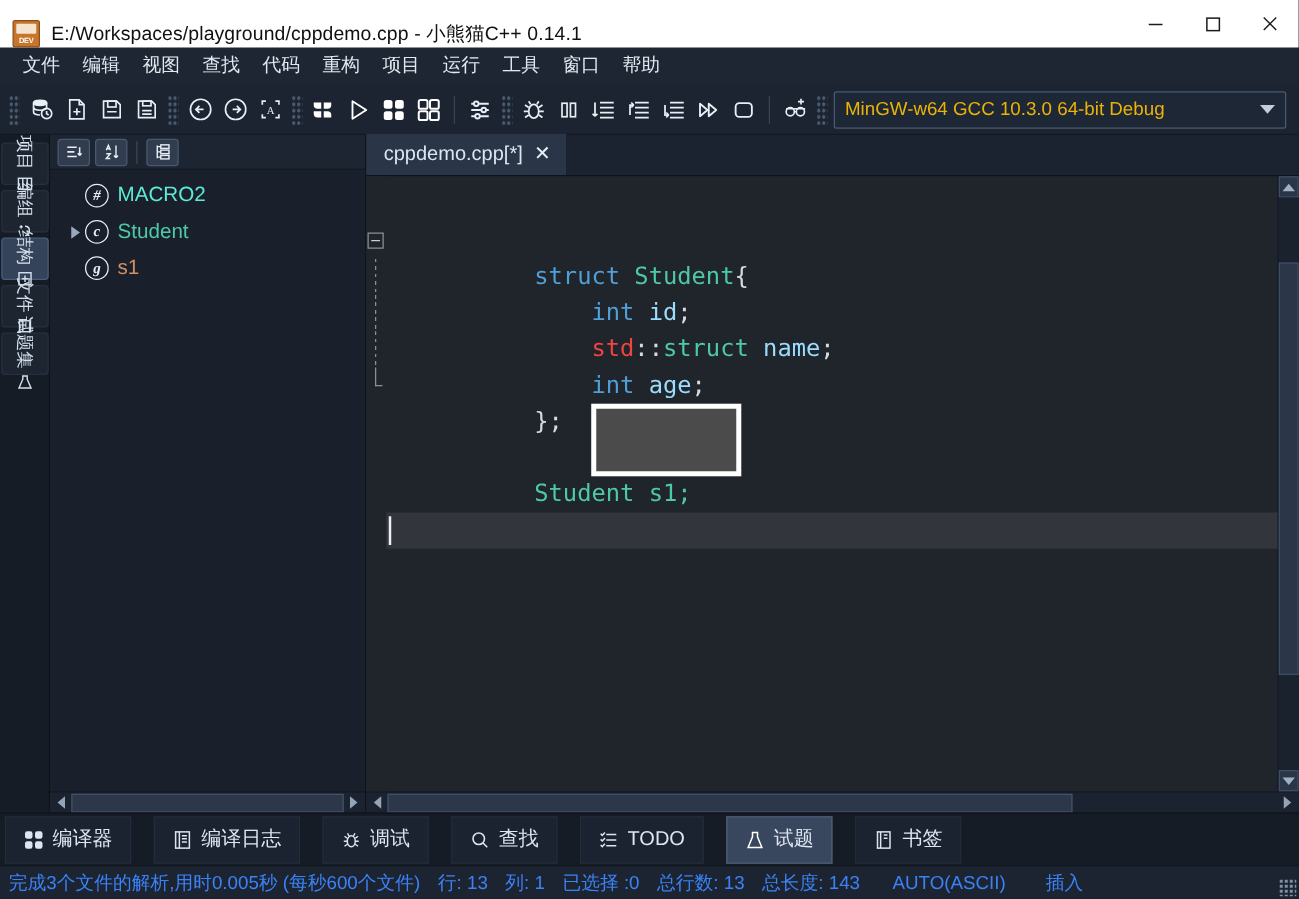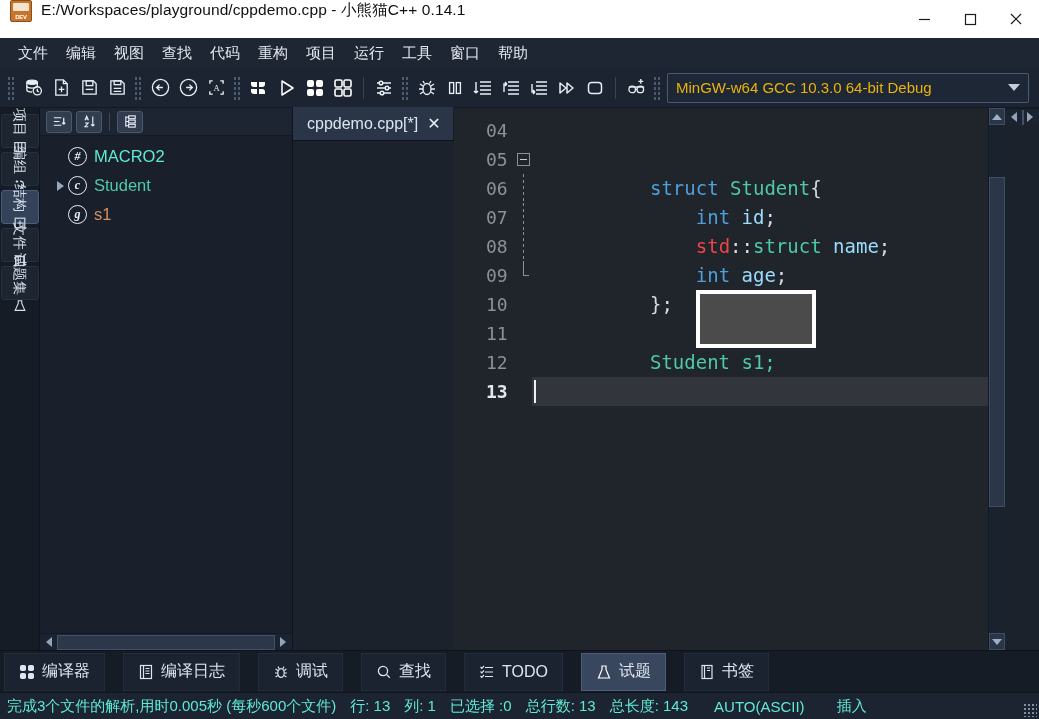--- a/index.html
+++ b/index.html
@@ -8,21 +8,21 @@
     width: 1039px; height: 719px;
     overflow: hidden;
     background: #1a202c;
     font-family: "Liberation Sans", "DejaVu Sans", sans-serif;
   }
   body { position: relative; }
 
   
   #titlebar {
     height: 38px; background: #ffffff;
-    display: flex; align-items: flex-start;
+    display: flex; align-items: flex-end;
     position: relative;
   }
   #app-icon {
     width: 22px; height: 22px; margin-left: 10px; margin-right: 9px;
     background: #c8752c; border: 1px solid #8a4f17; border-radius: 2px;
     position: relative; flex: 0 0 auto;
   }
   #app-icon::before {
     content: ""; position: absolute; left: 2px; top: 2px; right: 2px; height: 8px;
     background: #f3e3cf; border-radius: 1px;
@@ -149,21 +149,21 @@
     margin-right: 7px; flex: 0 0 auto;
     font-family: "Liberation Serif", serif;
   }
   .tw-label { line-height: 1; }
   #lp-hscroll {
     height: 17px; background: #1b2330; border-top: 1px solid #131922;
     display: flex; align-items: center; padding: 0 1px;
   }
 
   
-  #editor-wrap { flex: 1 1 auto; display: flex; flex-direction: row; background: #1c222c; min-width: 0; }
+  #editor-wrap { flex: 1 1 auto; display: flex; flex-direction: column; background: #1c222c; min-width: 0; }
   #tabbar {
     height: 33px; background: #1b2230; display: flex; align-items: flex-end;
     border-bottom: 1px solid #0f141c;
   }
   .etab {
     height: 33px; display: flex; align-items: center; padding: 0 12px 0 14px;
     background: #2a3647; color: #dbe5f2; font-size: 16px; gap: 9px;
     border-right: 1px solid #161d28;
   }
   .etab .close-x { font-size: 16px; color: #e8eef7; line-height: 1; font-weight: bold; }
@@ -251,21 +251,21 @@
     background: #1b2230; border: 1px solid #232c3b; margin-right: 18px;
     white-space: nowrap;
   }
   .btab.active { background: #39475e; border-color: #4d5e79; }
   .btab svg { display: block; flex: 0 0 auto; }
 
   
   #statusbar {
     position: absolute; left: 0; right: 0; bottom: 0; height: 27px;
     background: #1c2431; display: flex; align-items: center;
-    color: #5eead4; font-size: 15px; white-space: nowrap;
+    color: #3b82f6; font-size: 15px; white-space: nowrap;
     border-top: 1px solid #10161e;
   }
   .sb-cell { padding: 0 7px; overflow: hidden; }
   #sb-msg { max-width: 430px; }
   #sb-grip {
     position: absolute; right: 2px; bottom: 2px; width: 14px; height: 14px;
     background-image: radial-gradient(#7e8ea3 40%, transparent 42%);
     background-size: 4px 4px;
   }
 </style>
@@ -593,32 +593,20 @@
 
   <div id="editor-wrap">
     <div id="tabbar">
       <div class="etab">
         <span>cppdemo.cpp[*]</span>
         <span class="close-x">✕</span>
       </div>
     </div>
 
     <div id="code-area">
-      <div id="gutter">
-        <div class="gl">04</div>
-        <div class="gl">05</div>
-        <div class="gl">06</div>
-        <div class="gl">07</div>
-        <div class="gl">08</div>
-        <div class="gl">09</div>
-        <div class="gl">10</div>
-        <div class="gl">11</div>
-        <div class="gl">12</div>
-        <div class="gl active">13</div>
-      </div>
 
       <div id="fold-col">
         <div class="fold-cell"></div>
         <div class="fold-cell">
             <div class="fold-box"></div>
           </div>
         <div class="fold-cell">
             <div class="fold-line"></div>
           </div>
         <div class="fold-cell">

